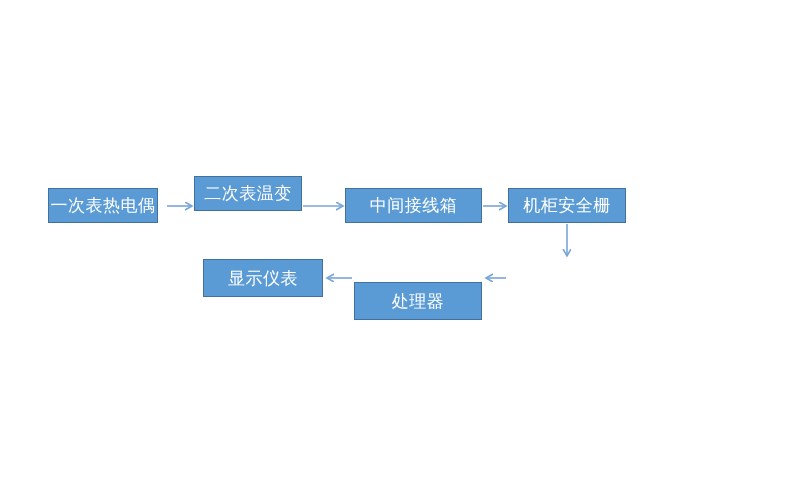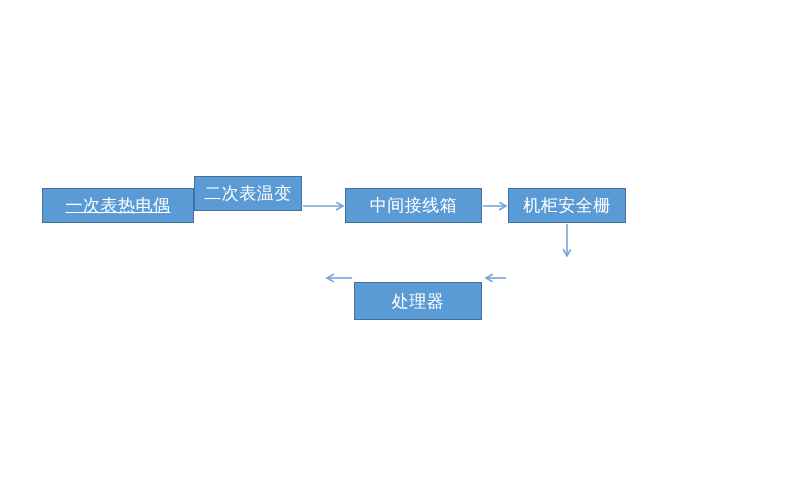--- a/index.html
+++ b/index.html
@@ -34,21 +34,21 @@
     font-size: 17px;
     line-height: 1;
     display: flex;
     align-items: center;
     justify-content: center;
     white-space: nowrap;
     letter-spacing: 0.5px;
     cursor: default;
   }
   
-  .n1 { left: 42px;  top: 188px; width: 152px; height: 35px; text-decoration: underline; }
+  .n1 { left: 48px;  top: 188px; width: 110px; height: 35px; }
   .n2 { left: 194px; top: 176px; width: 108px; height: 35px; }
   .n3 { left: 345px; top: 188px; width: 137px; height: 35px; }
   .n4 { left: 508px; top: 188px; width: 118px; height: 35px; }
   .n5 { left: 508px; top: 259px; width: 119px; height: 38px; }
   .n6 { left: 354px; top: 259px; width: 128px; height: 38px; margin-top: 23px; }
   .n7 { left: 203px; top: 259px; width: 120px; height: 38px; }
 </style>
 </head>
 <body>
 
@@ -84,14 +84,15 @@
 
   <div class="node n2">二次表温变</div>
 
   <div class="node n3">中间接线箱</div>
 
   <div class="node n4">机柜安全栅</div>
 
 
   <div class="node n6">处理器</div>
 
+  <div class="node n7">显示仪表</div>
 
 </div>
 
 </body></html>

